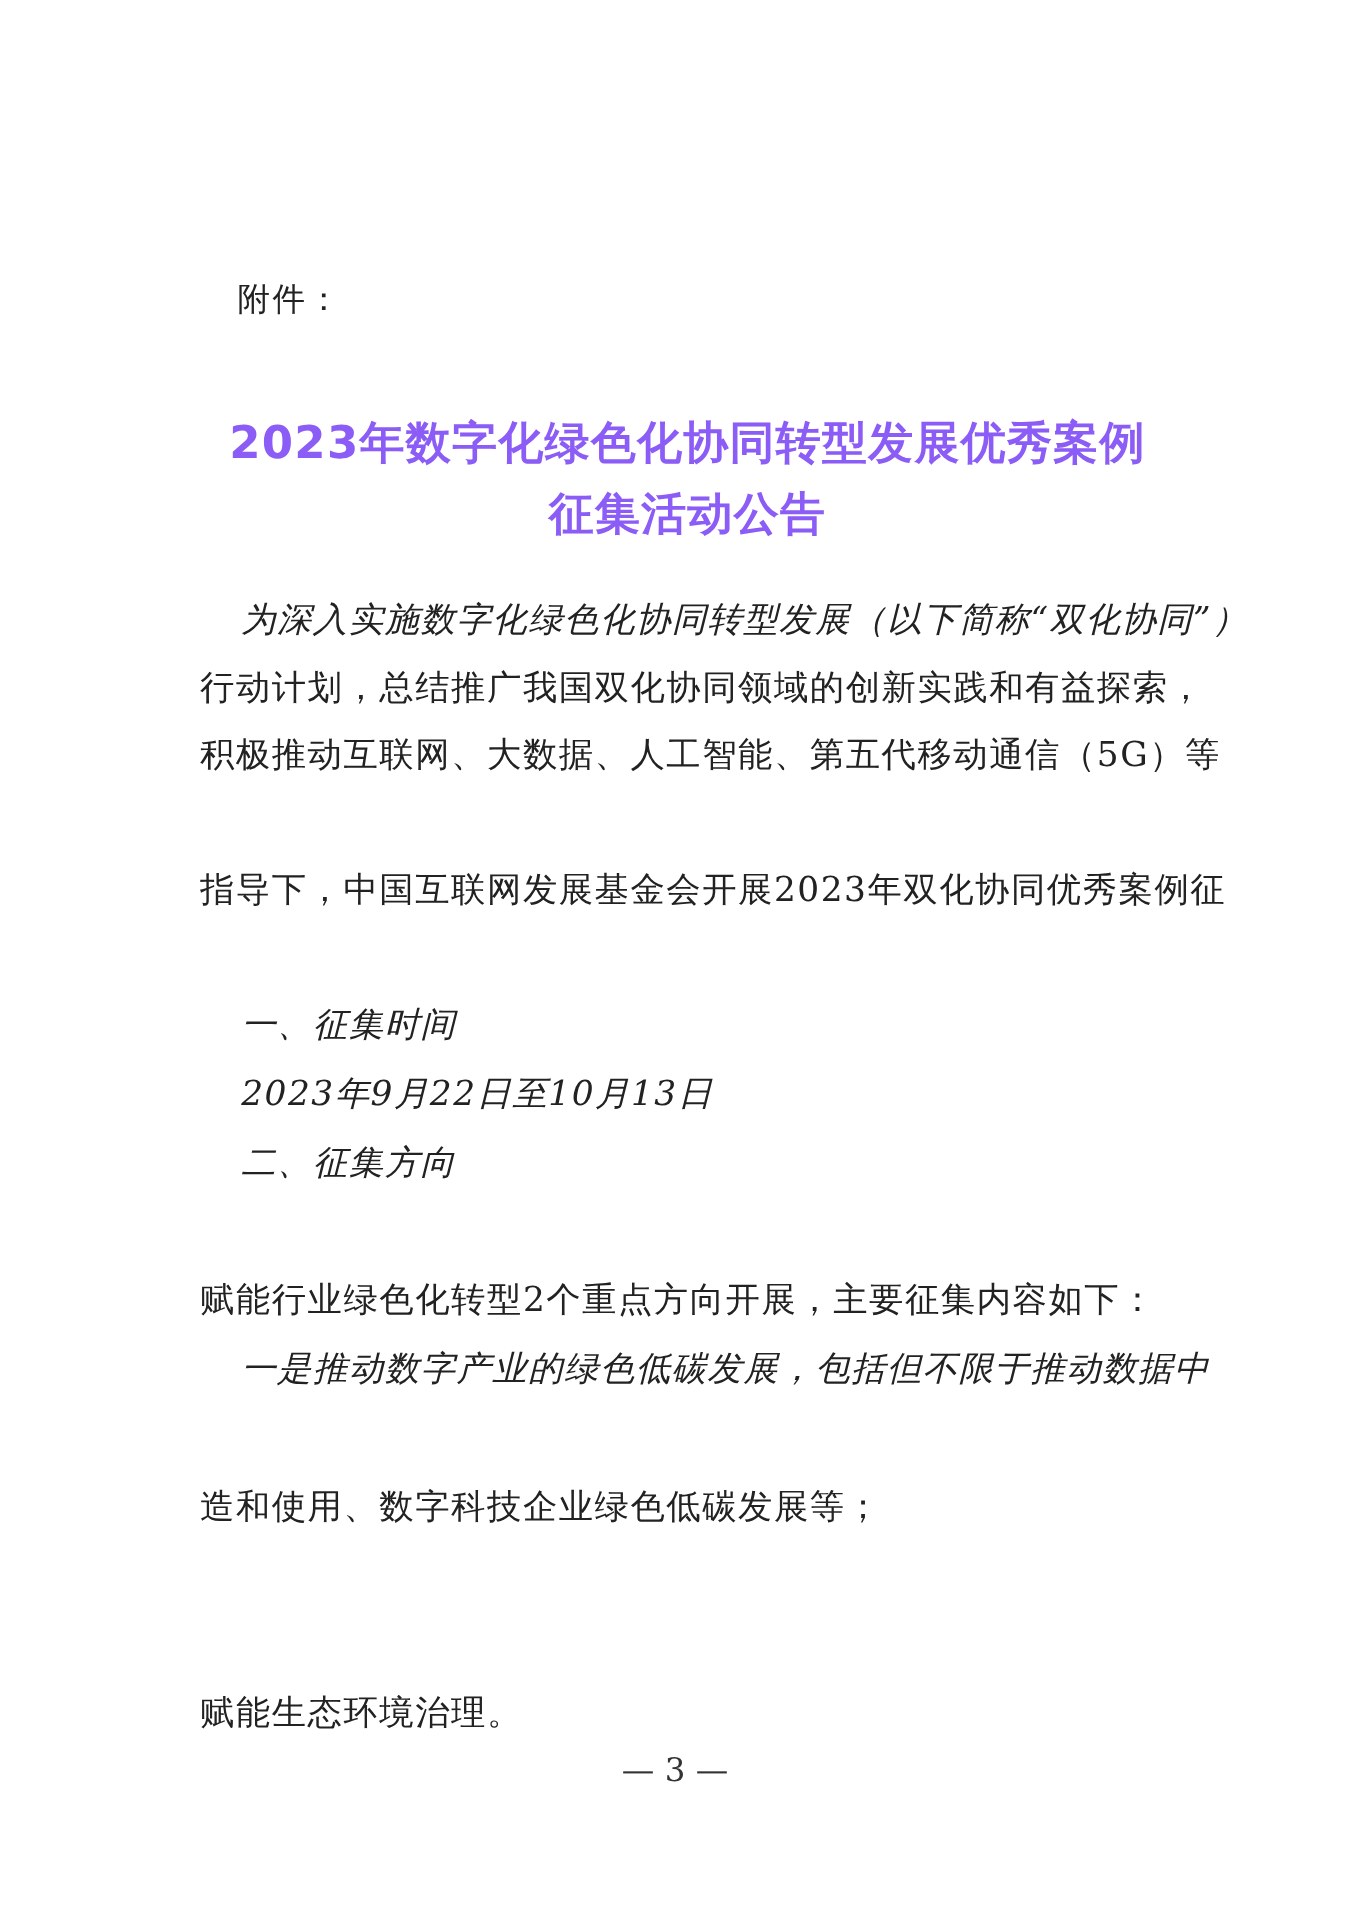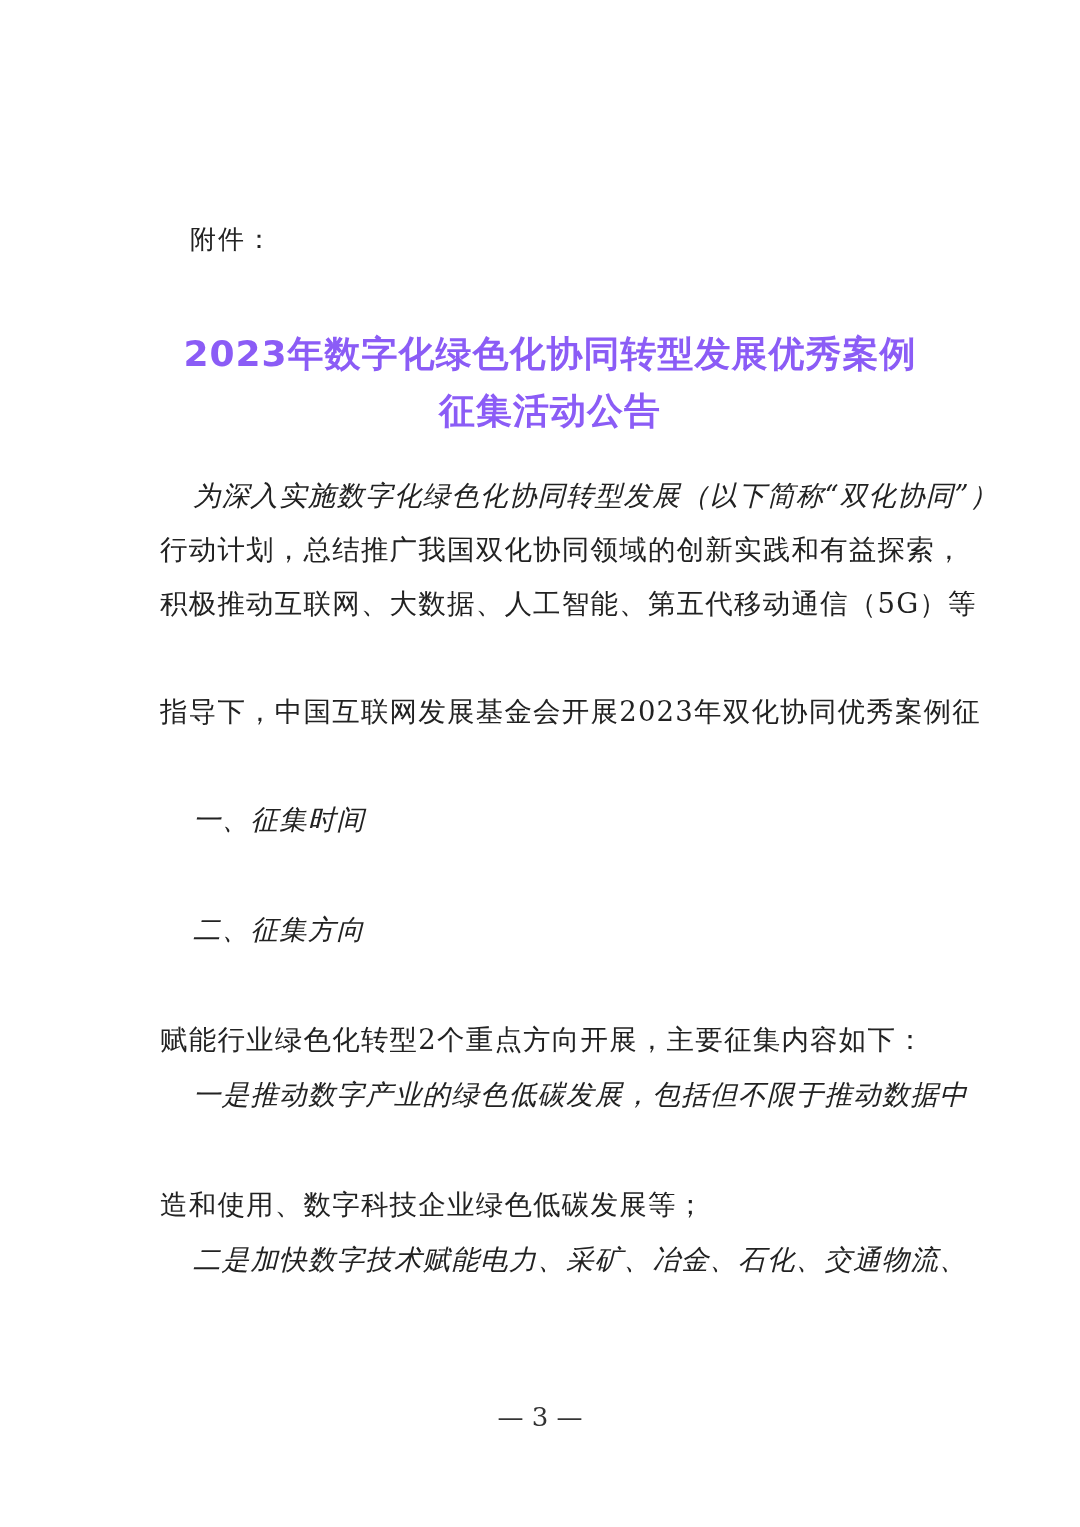--- a/index.html
+++ b/index.html
@@ -41,21 +41,22 @@
 
   <div class="title l1">2023年数字化绿色化协同转型发展优秀案例</div>
   <div class="title l2">征集活动公告</div>
 
   <div class="line indent" style="top:478px">为深入实施数字化绿色化协同转型发展（以下简称“双化协同”）</div>
   <div class="line flush" style="top:532px">行动计划，总结推广我国双化协同领域的创新实践和有益探索，</div>
   <div class="line flush" style="top:586px">积极推动互联网、大数据、人工智能、第五代移动通信（5G）等</div>
   <div class="line flush" style="top:694px">指导下，中国互联网发展基金会开展2023年双化协同优秀案例征</div>
 
   <div class="line indent" style="top:802px">一、征集时间</div>
+  <div class="line indent" style="top:857px">2023年9月22日至10月13日</div>
   <div class="line indent" style="top:912px">二、征集方向</div>
 
   <div class="line flush" style="top:1022px">赋能行业绿色化转型2个重点方向开展，主要征集内容如下：</div>
   <div class="line indent" style="top:1077px">一是推动数字产业的绿色低碳发展，包括但不限于推动数据中</div>
   <div class="line flush" style="top:1187px">造和使用、数字科技企业绿色低碳发展等；</div>
-  <div class="line indent" style="top:1242px">二是加快数字技术赋能电力、采矿、冶金、石化、交通物流、</div>
+  <div class="line flush" style="top:1352px">赋能生态环境治理。</div>
 
   <div class="pagenum">— 3 —</div>
 </div>
 
 </body></html>

